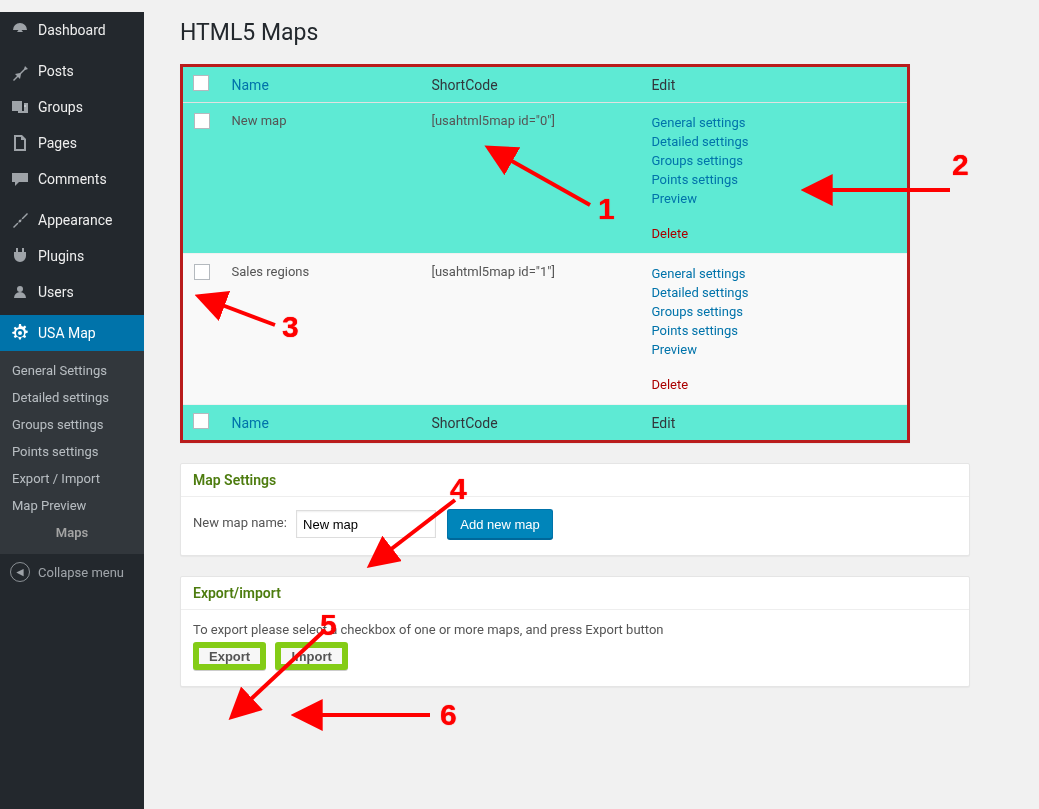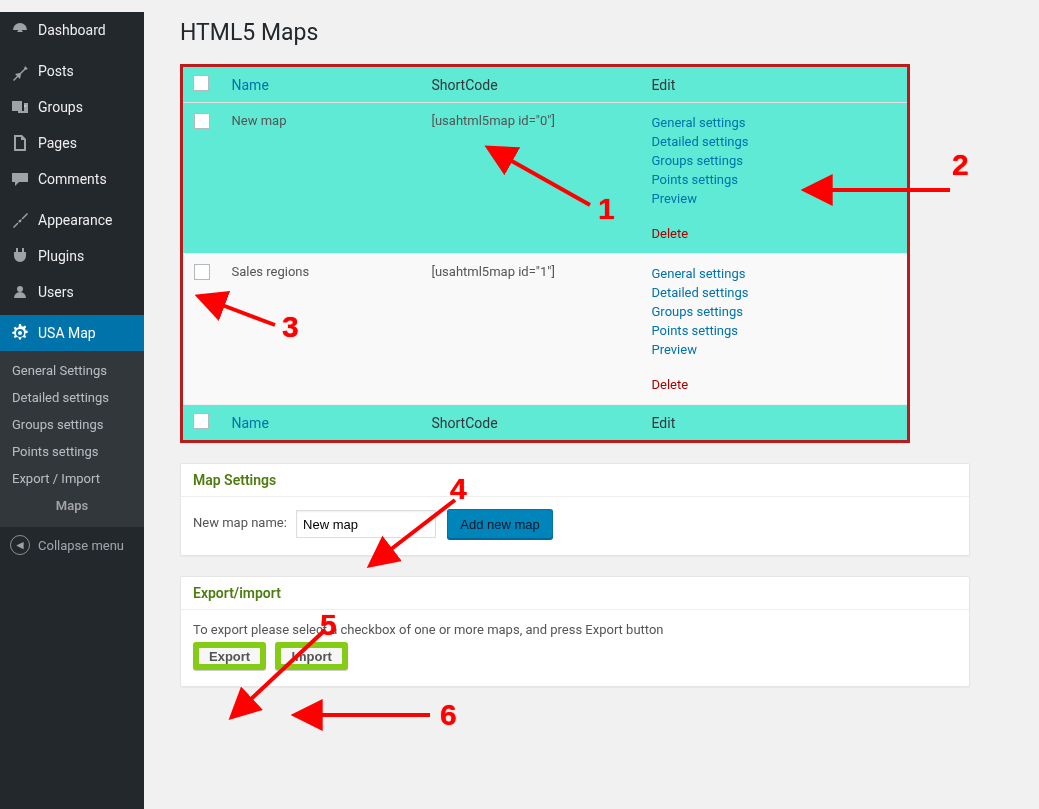--- a/index.html
+++ b/index.html
@@ -175,21 +175,21 @@
     font-size: 13px;
     width: 140px;
     height: 28px;
     vertical-align: middle;
   }
   button.primary {
     background: #0085ba;
     border: 1px solid #0073aa;
     border-bottom-color: #006799;
     box-shadow: 0 1px 0 #006799;
-    color: #0f172a;
+    color: #ffffff;
     padding: 0 12px;
     height: 30px;
     font-size: 13px;
     border-radius: 3px;
     cursor: pointer;
     margin-left: 8px;
     vertical-align: middle;
   }
   button.secondary {
     background: #f7f7f7;
@@ -301,20 +301,21 @@
         </svg>
       </span>
     <span>USA Map</span>
   </div>
   <div class="submenu">
     <div class="sub-item">General Settings</div>
     <div class="sub-item">Detailed settings</div>
     <div class="sub-item">Groups settings</div>
     <div class="sub-item">Points settings</div>
     <div class="sub-item">Export / Import</div>
+    <div class="sub-item">Map Preview</div>
     <div class="sub-item current">Maps</div>
   </div>
   <div class="collapse">
     <span class="cicon">◄</span>
     <span>Collapse menu</span>
   </div>
 </div>
 
 <div id="wpbody">
   <h1 class="page-title">HTML5 Maps</h1>

